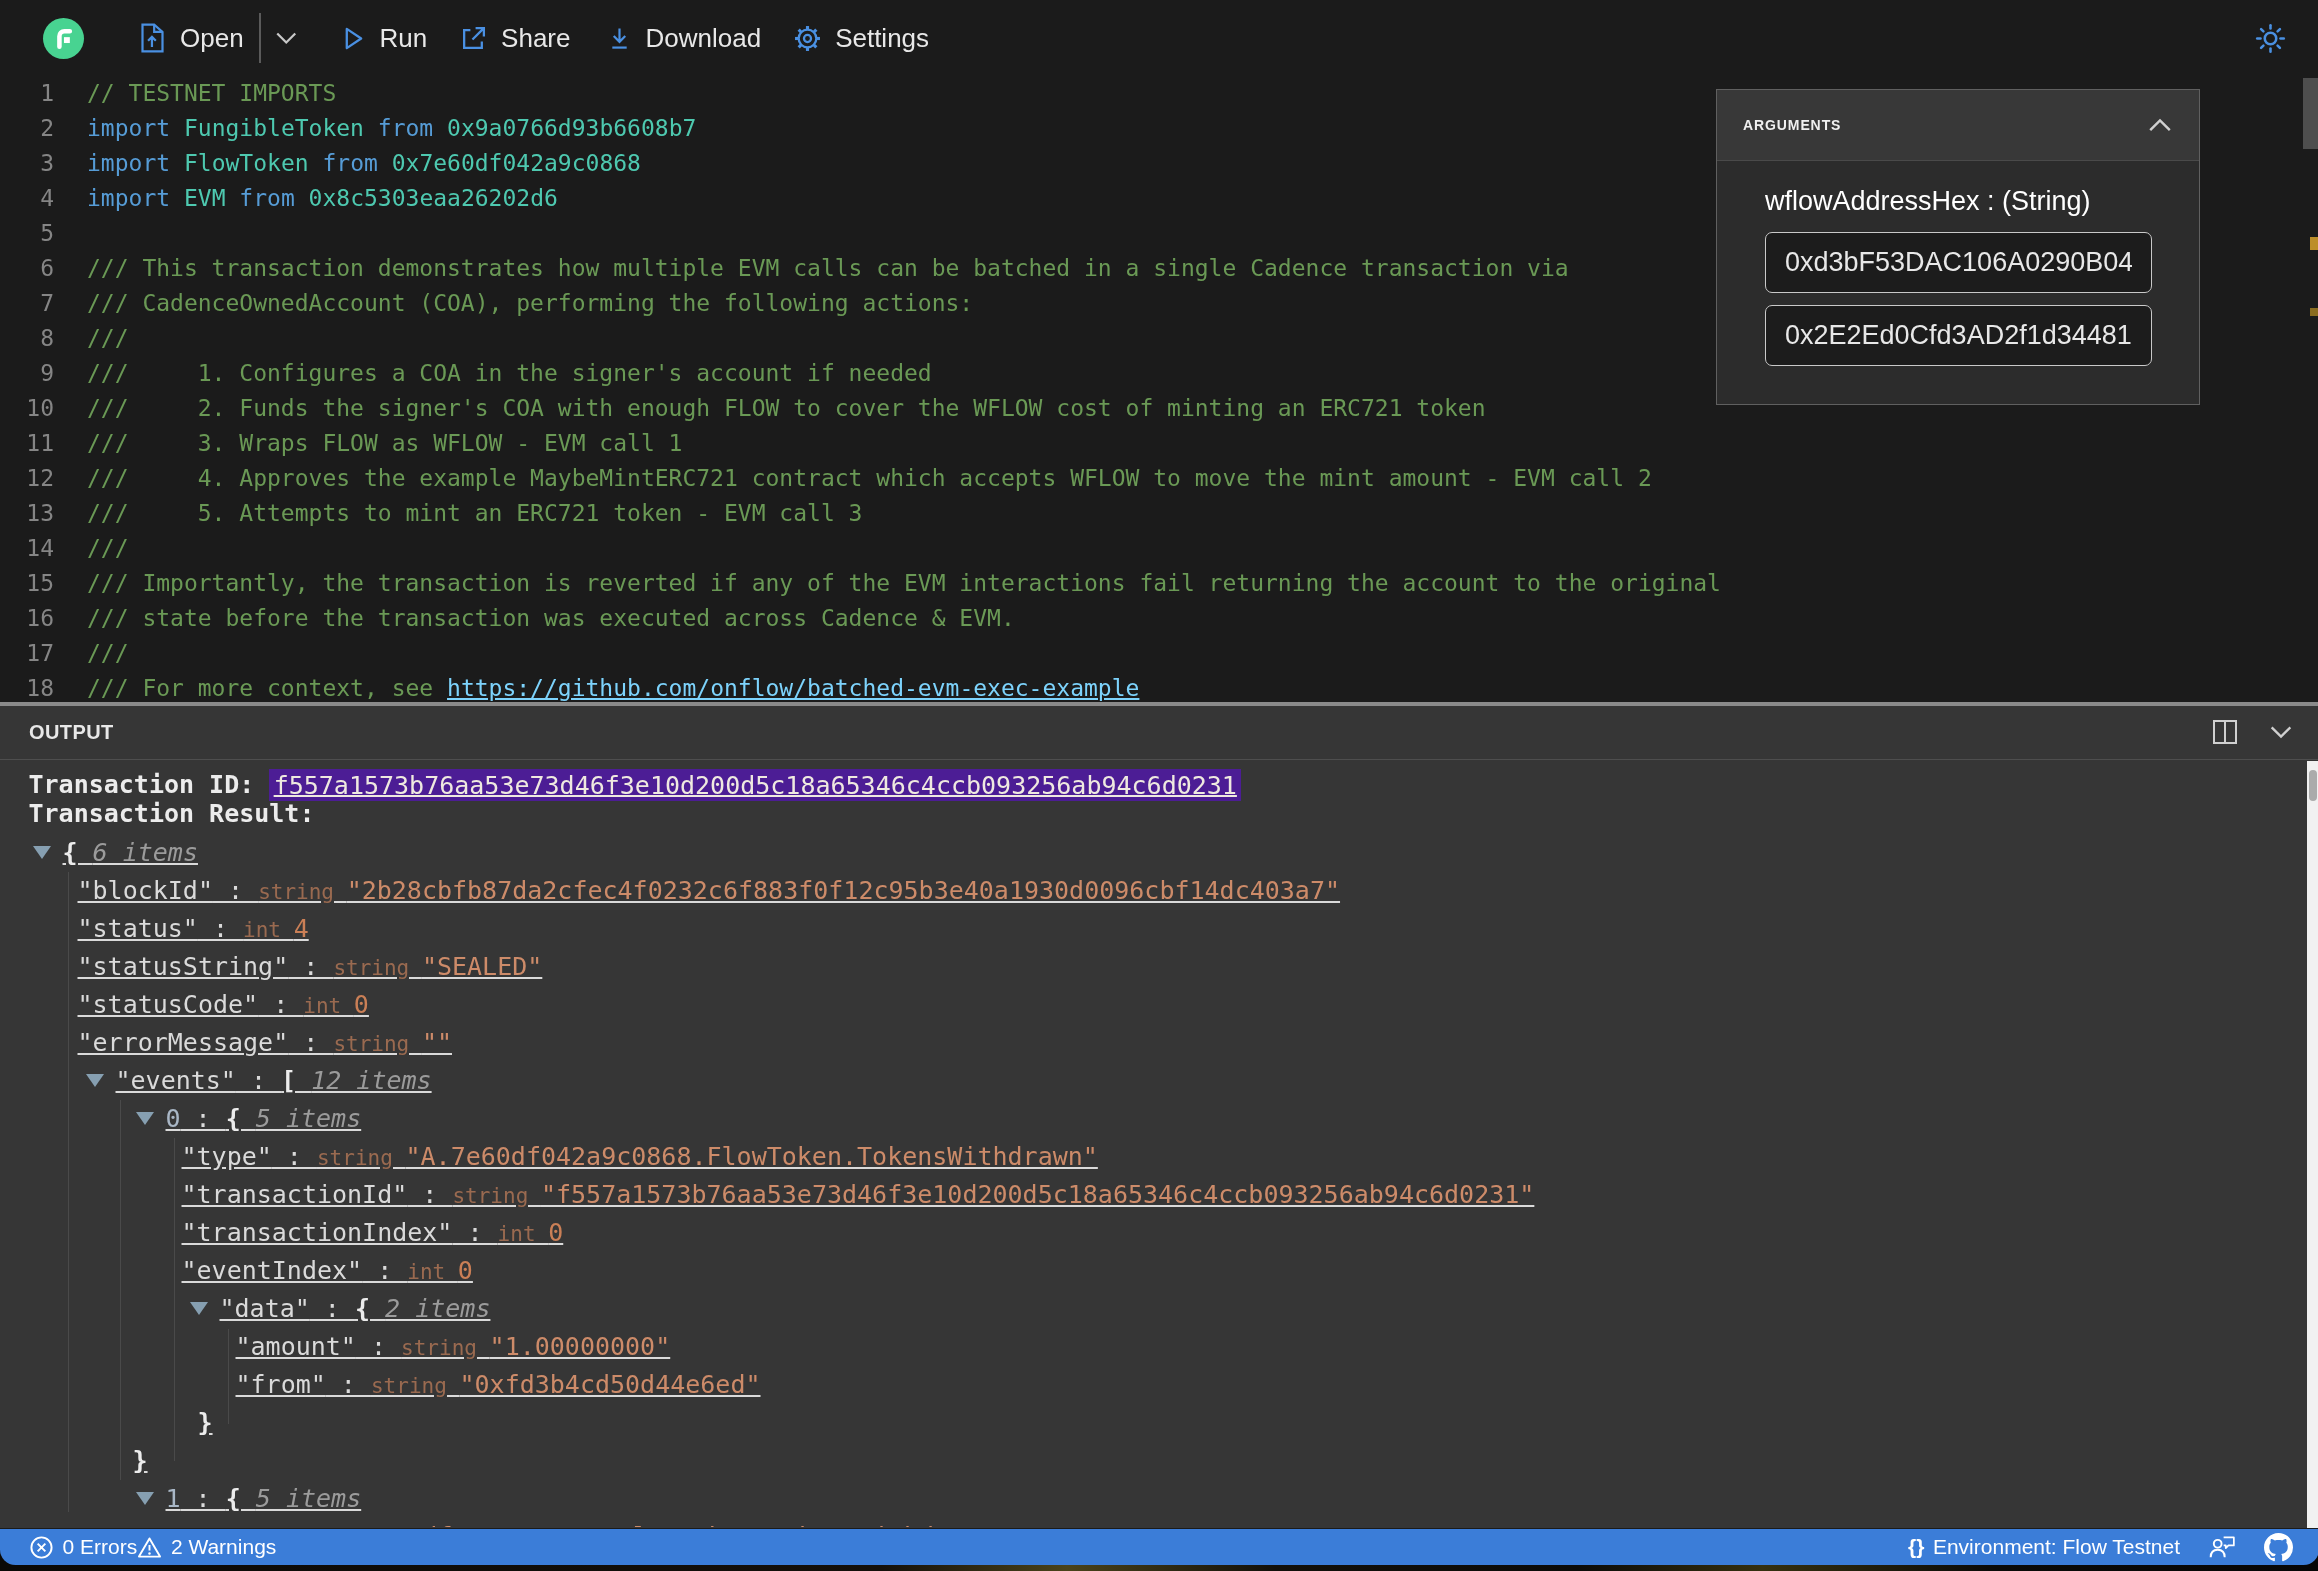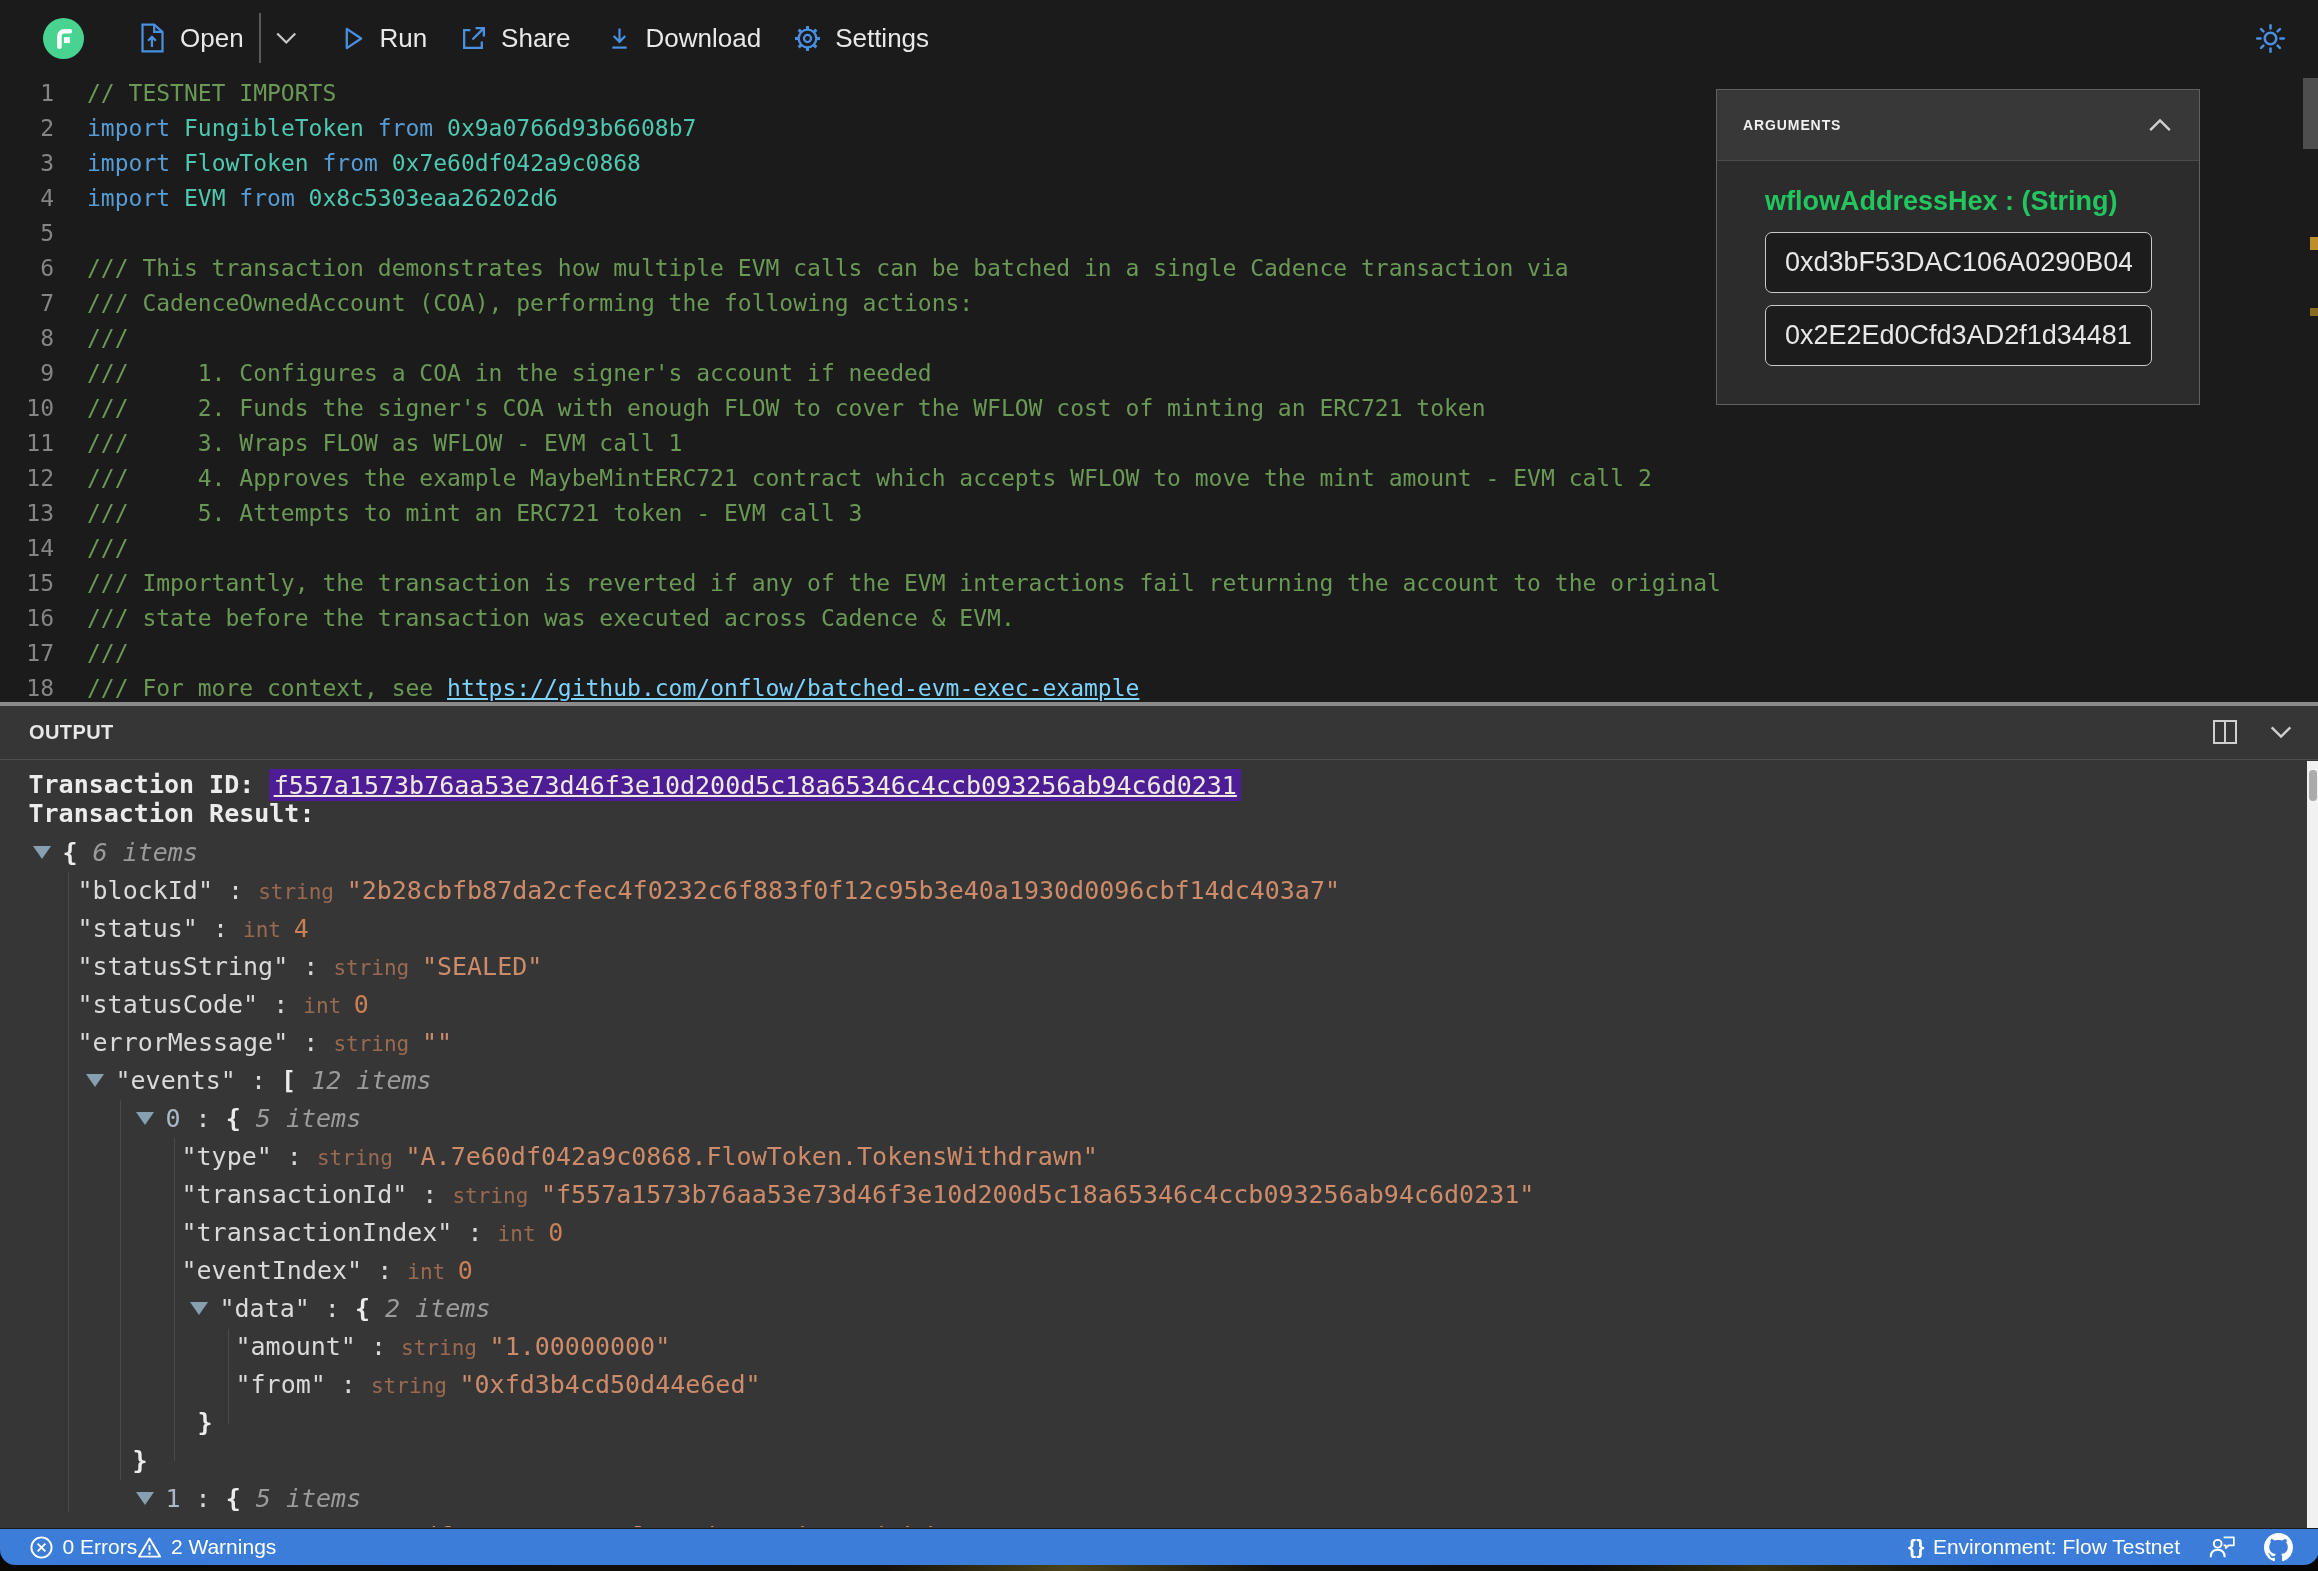--- a/index.html
+++ b/index.html
@@ -37,37 +37,37 @@
   .ed-thumb { position:absolute; top:1.7px; right:0; width:15.6px; height:71px; background:#4e4e4e; }
   .ruler-warn-1 { position:absolute; right:0; width:8.6px; top:161px; height:13px; background:#bd8e2a; }
   .ruler-warn-2 { position:absolute; right:0; width:8.6px; top:232px; height:7.8px; background:#8a6c20; }
 
   
   .args { position:absolute; left:1716px; top:89px; width:484px; background:#2c2c2c; border:0.9px solid #606060; z-index:30; }
   .args-header { height:71px; background:#383838; border-bottom:0.9px solid #4a4a4a; display:flex; align-items:center; padding:0 26px 0 26px; }
   .args-title { color:#f0f0f0; font-size:14px; font-weight:bold; letter-spacing:0.9px; }
   .args-header .icon-btn { margin-left:auto; }
   .args-body { padding:21px 48px 38px 48px; }
-  .arg-label { color:#22c55e; font-size:27px; line-height:38px; margin-top:17.3px;font-weight:bold; }
+  .arg-label { color:#ffffff; font-size:27px; line-height:38px; margin-top:17.3px; }
   .arg-label:first-child { margin-top:0; }
   .arg-input { margin-top:12px; width:387px; height:61px; background:#1c1c1c; border:1.7px solid #c9c9c9; border-radius:7px; color:#e8e8e8; font-size:27px; font-family:"Liberation Sans", sans-serif; padding:0 19px; outline:none; }
 
   
   .panel-divider { position:absolute; top:702px; left:0; right:0; height:3.5px; background:#8a8a8a; z-index:15; cursor:row-resize; }
 
   
   .output { position:absolute; top:705px; left:0; right:0; height:823px; background:#363636; overflow:hidden; z-index:10; }
   .out-header { height:55px; display:flex; align-items:center; padding:0 26px 0 29px; border-bottom:0.9px solid #4e4e4e; }
   .out-title { color:#e8e8e8; font-size:20px; font-weight:bold; letter-spacing:0.4px; }
   .out-header-icons { margin-left:auto; display:flex; align-items:center; gap:31px; }
   .out-body { position:relative; padding:10.4px 0 0 28.5px; height:767px; overflow:hidden; }
   .tx-line { height:29px; line-height:29px; font-family:"DejaVu Sans Mono", monospace; font-size:25px; color:#ececec; font-weight:bold; white-space:pre; }
   .tx-hex { font-weight:normal; background:#4c1d95; color:#efe9e0; padding:1.7px 4.3px;text-decoration:underline; }
   .tree { margin-top:5.2px; position:relative; }
-  .tree-row { height:38px; line-height:38px; font-family:"DejaVu Sans Mono", monospace; font-size:25px; color:#dadada; white-space:pre; }
+  .tree-row { height:38px; line-height:38px; font-family:"DejaVu Sans Mono", monospace; font-size:25px; color:#dadada; white-space:pre;text-decoration:underline; }
   .tri { display:inline-block; width:0; height:0; border-left:9.5px solid transparent; border-right:9.5px solid transparent; border-top:13px solid #869fb1; margin-right:12px; margin-left:-31px; vertical-align:1.7px; cursor:pointer; }
   .tseg.k { color:#dadada; }
   .tseg.p { color:#dadada; }
   .tseg.t { color:#9a6a50; font-size:21px; }
   .tseg.s { color:#cd8b69; }
   .tseg.n { color:#ca7f56; }
   .tseg.i { color:#9b9b9b; font-style:italic; }
   .tseg.b { color:#ececec; font-weight:600; }
   .tseg.x { color:#a9b7c6; }
   .guide { position:absolute; width:1.7px; background:#4a4a4a; }

